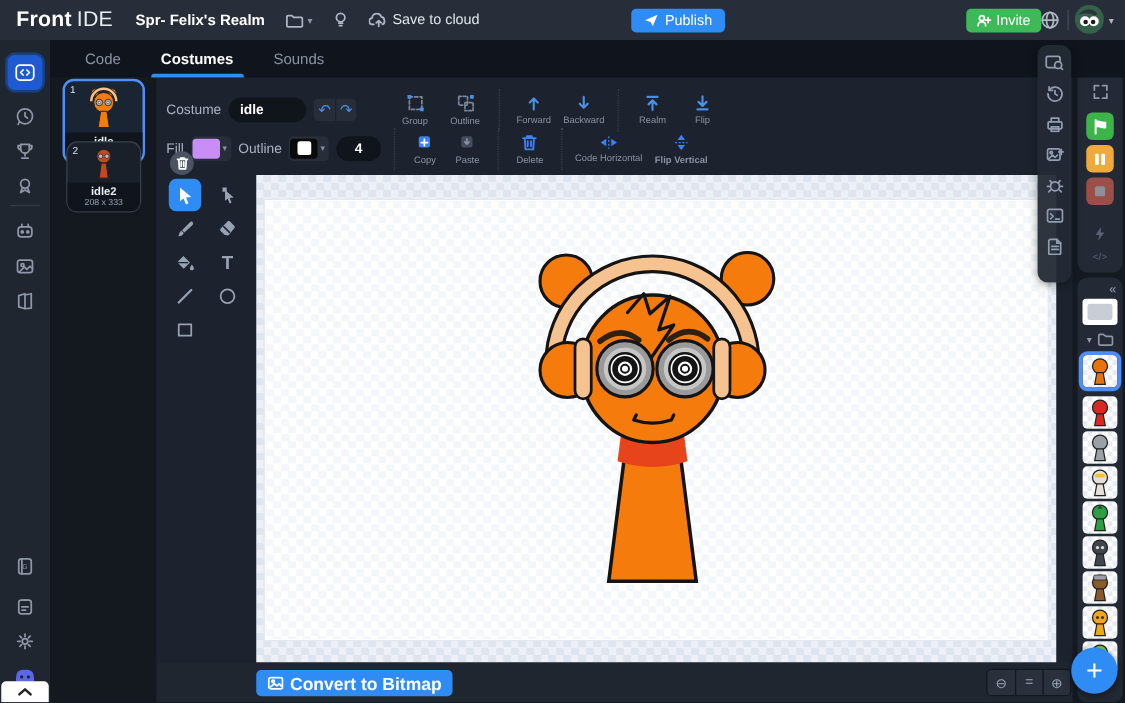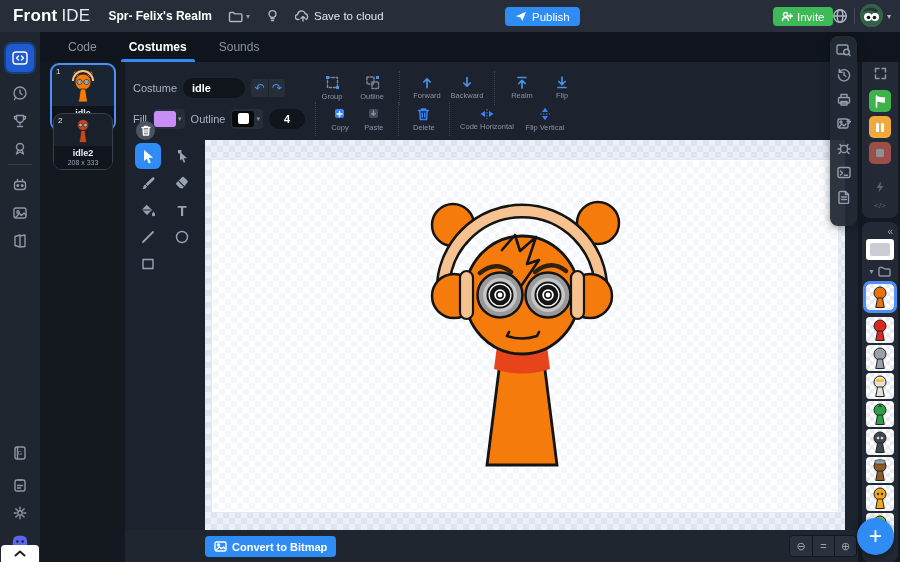--- a/index.html
+++ b/index.html
@@ -76,21 +76,21 @@
   #canvas{left:205px;top:140px;width:640px;height:390px;
     background:repeating-conic-gradient(#dfe5ee 0% 25%, #edf1f7 0% 50%);background-size:12px 12px;}
   #stage-area{position:absolute;left:7px;top:20px;width:626px;height:352px;
     background:repeating-conic-gradient(#f3f6fa 0% 25%, #ffffff 0% 50%);background-size:12px 12px;
     border:1px solid #fff;box-shadow:0 0 0 1px #e4e9f1;}
   #char-svg{position:absolute;left:0;top:0;}
 
   
   #bottombar{left:125px;top:530px;width:733px;height:32px;background:#20262f;}
   .btn-convert{left:205px;top:536px;height:21px;background:var(--c-accent-blue,#2f8cf5);color:#fff;border-radius:4px;
-     font-size:11px;font-weight:bold;display:flex;align-items:center;gap:5px;padding:0 9px;cursor:pointer;z-index:15;}
+     font-size:14px;font-weight:bold;display:flex;align-items:center;gap:5px;padding:0 9px;cursor:pointer;z-index:15;}
   .zoom-ctrls{left:789px;top:535px;display:flex;border-radius:4px;overflow:hidden;border:1px solid #121722;z-index:15;}
   .zoom-btn{width:22px;height:20px;background:#2a313d;color:#9aa5b4;display:flex;align-items:center;justify-content:center;font-size:11px;cursor:pointer;}
   .zoom-btn+.zoom-btn{border-left:1px solid #121722;}
 
   
   #right-col{left:858px;top:32px;width:42px;height:530px;background:#151a22;}
   .float-tools{left:830px;top:36px;width:27px;height:190px;background:rgba(35,42,53,.95);border-radius:8px;
      box-shadow:0 2px 8px rgba(0,0,0,.4);display:flex;flex-direction:column;align-items:center;padding-top:7px;gap:11px;z-index:22;color:#939daf;}
   .rt-panel{background:#232a35;border-radius:8px;position:absolute;}
   #rt-top{left:862px;top:36px;width:36px;height:182px;}
@@ -391,21 +391,21 @@
       </div>
       <div class="vdiv"></div>
       <div class="tool-btn" style="width:54px;">
         <svg width="16" height="12" viewBox="0 0 16 12">
             <path d="M8 1v10" stroke="#3b82f6" stroke-width="1" stroke-dasharray="1.6 1.4"></path>
             <path d="M6 3v6L1.5 6z" fill="#3b82f6"></path>
             <path d="M10 3v6L14.5 6z" fill="#3b82f6"></path>
           </svg>
         <span class="cap">Code Horizontal</span>
       </div>
-      <div class="tool-btn" style="width:50px;">
+      <div class="tool-btn" style="width:50px;font-weight:bold;">
         <svg width="12" height="14" viewBox="0 0 12 14">
             <path d="M1 7h10" stroke="#3b82f6" stroke-width="1" stroke-dasharray="1.6 1.4"></path>
             <path d="M3 5h6L6 .8z" fill="#3b82f6"></path>
             <path d="M3 9h6L6 13.2z" fill="#3b82f6"></path>
           </svg>
         <span class="cap">Flip Vertical</span>
       </div>
     </div>
   </div>
 

